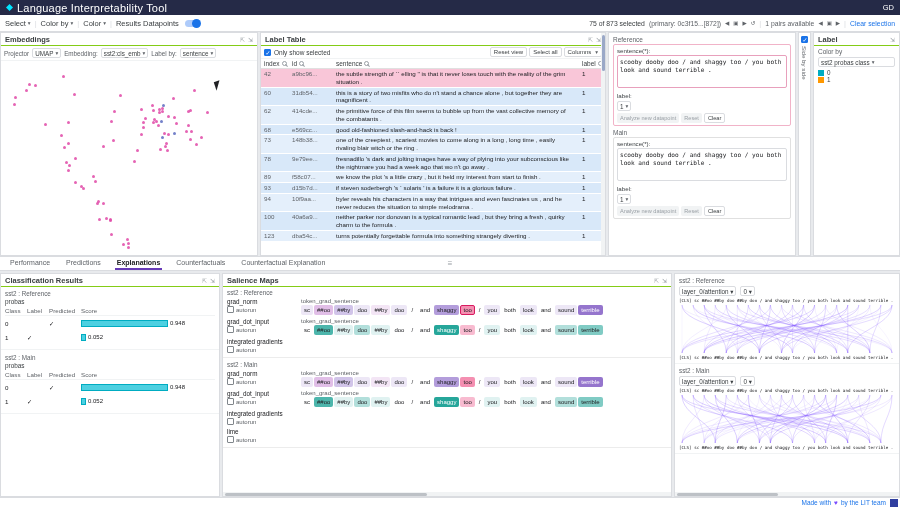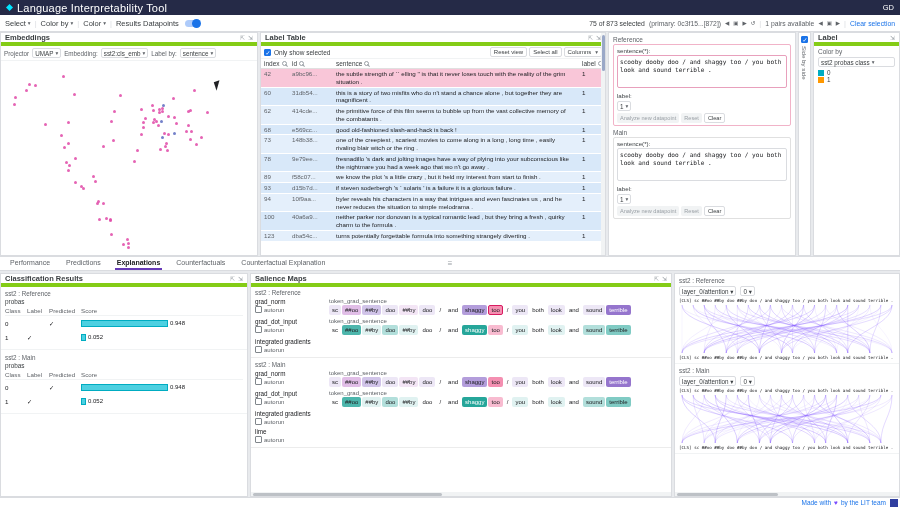--- a/index.html
+++ b/index.html
@@ -34,24 +34,24 @@
   .heart{color:#7c4dff;}
   .footer-logo{position:absolute;right:2px;top:1px;width:8px;height:8px;background:#303f9f;}
 
   
   .panel{background:#fff;border:1px solid #dadce0;display:flex;flex-direction:column;overflow:hidden;position:relative;}
   .p-emb{width:258px;}
   .p-table{flex:1;}
   .p-editor{width:188px;}
   .p-side{width:13px;background:#fff;border:1px solid #dadce0;display:flex;flex-direction:column;align-items:center;padding-top:3px;gap:3px;}
   .p-color{width:87px;}
-  .p-cls{width:248px;}
+  .p-cls{width:220px;}
   .p-sal{flex:1;}
   .p-att{width:226px;}
-  .panel-header{height:13px;min-height:13px;display:flex;align-items:center;justify-content:space-between;padding:0 4px;border-bottom:4px solid #84cc16;}
+  .panel-header{height:13px;min-height:13px;display:flex;align-items:center;justify-content:space-between;padding:0 4px;border-bottom:1px solid #84cc16;}
   .panel-title{font-size:7.5px;font-weight:bold;color:#3c4043;white-space:nowrap;}
   .ph-icons{display:flex;gap:3px;font-size:6px;color:#9aa0a6;}
 
   
   .emb-controls{display:flex;align-items:center;gap:3px;padding:2px 3px;font-size:6.3px;color:#5f6368;border-bottom:1px solid #f1f3f4;white-space:nowrap;overflow:hidden;}
   .sel-box{border:1px solid #dadce0;border-radius:2px;padding:0 2px;display:inline-flex;align-items:center;font-size:6.3px;color:#3c4043;background:#fff;height:10px;white-space:nowrap;}
   .scatter{flex:1;position:relative;overflow:hidden;}
   .dot{position:absolute;width:3px;height:3px;border-radius:50%;background:#e049a7;opacity:.85;}
   .dot.blue{background:#5c6bc0;}
   .cursor-arrow{position:absolute;left:214px;top:20px;width:0;height:0;border-left:6px solid #202124;border-bottom:9px solid transparent;transform:rotate(-18deg);}

